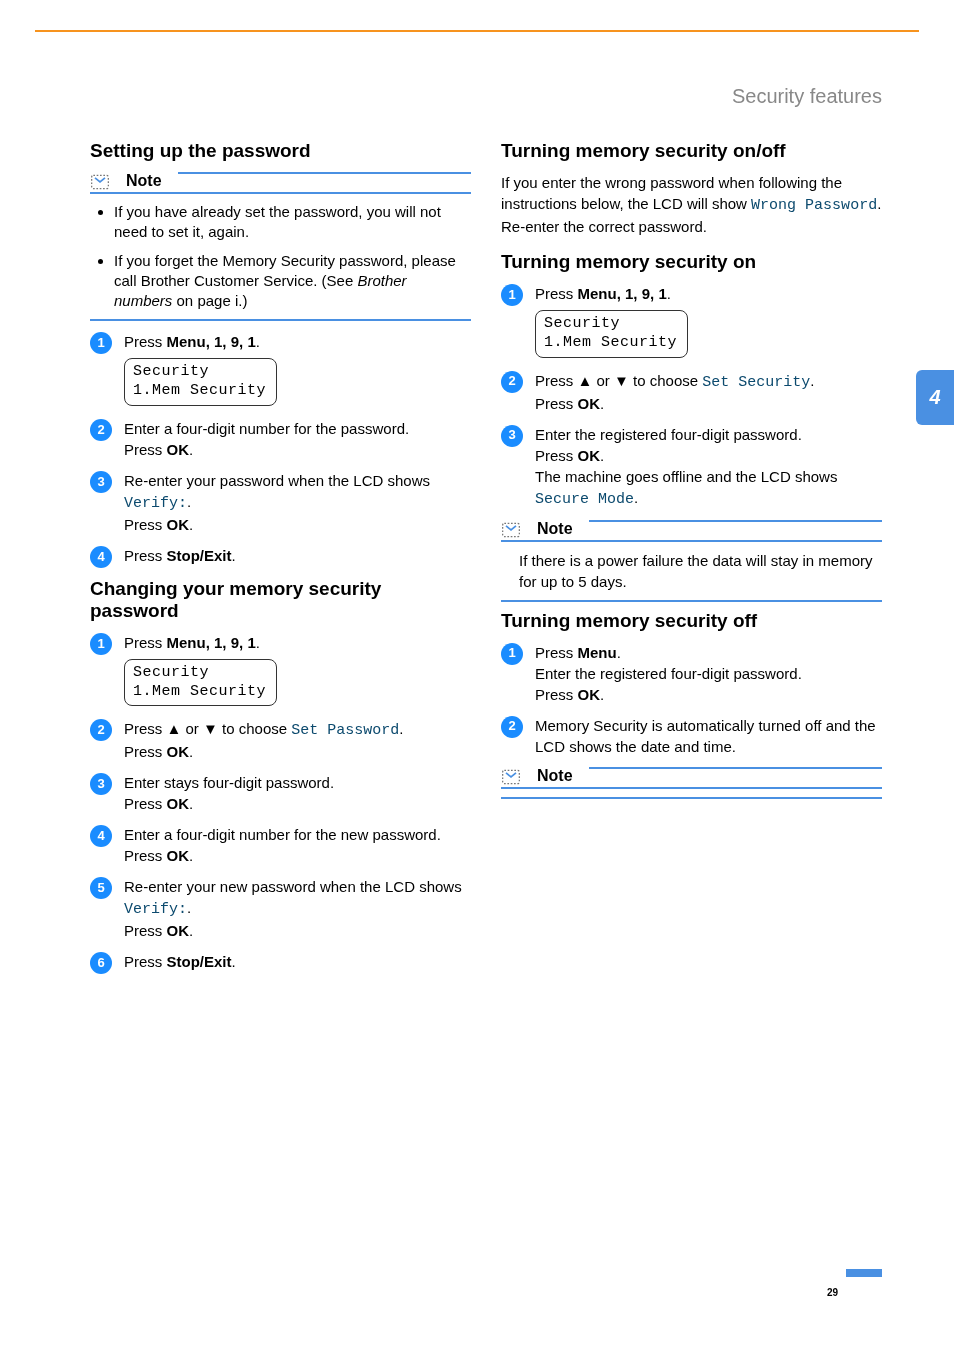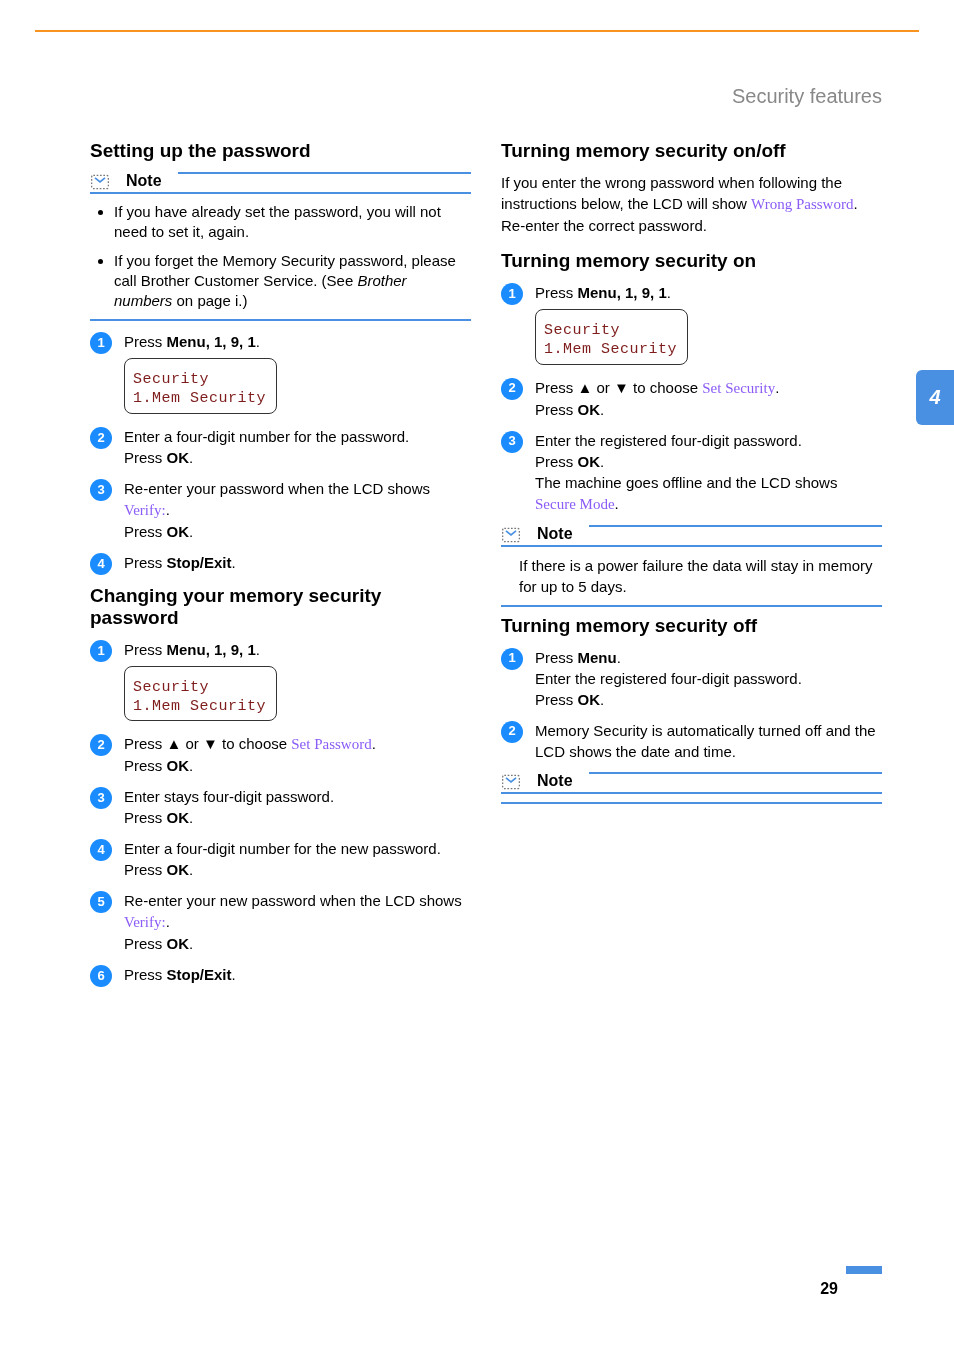--- a/index.html
+++ b/index.html
@@ -76,40 +76,40 @@
     flex: 0 0 22px; height: 22px; border-radius: 50%;
     background: #1a8cff; color: #fff;
     display: flex; align-items: center; justify-content: center;
     font-weight: bold; font-size: 13px;
     margin-top: 1px;
   }
   .step .body { flex: 1; }
   .lcd {
     border: 1.5px solid #333;
     border-radius: 8px;
-    padding: 12px 10px 4px 8px;
+    padding: 4px 10px 4px 8px;
     font-family: "Courier New", monospace;
     letter-spacing: 0.5px;
     font-size: 15px;
-    color: #7f1d1d;
+    color: #000000;
     display: inline-block;
     margin: 6px 0 2px 0;
     line-height: 1.25;
     white-space: pre;
   }
-  .mono { font-family: Liberation Serif, serif; color: #8b5cf6; }
+  .mono { font-family: Liberation Mono, monospace; color: #0c4a6e; }
   b { font-weight: bold; }
   i { font-style: italic; }
   .para { line-height: 1.4; margin-bottom: 14px; }
   .pagefoot {
     position: absolute;
     bottom: 50px; right: 72px;
     display: flex; align-items: center; gap: 8px;
   }
-  .pagefoot .pn { font-weight: bold; font-size: 16px; margin-top: 39px; }
+  .pagefoot .pn { font-weight: bold; font-size: 10px; margin-top: 39px; }
   .pagefoot .bar {
     width: 36px; height: 8px; background: #4a90e2;
   }
 </style>
 </head>
 <body>
 
 <div class="top-rule"></div>
 <div class="header-right">Security features</div>
 <div class="chapter-tab">4</div>

